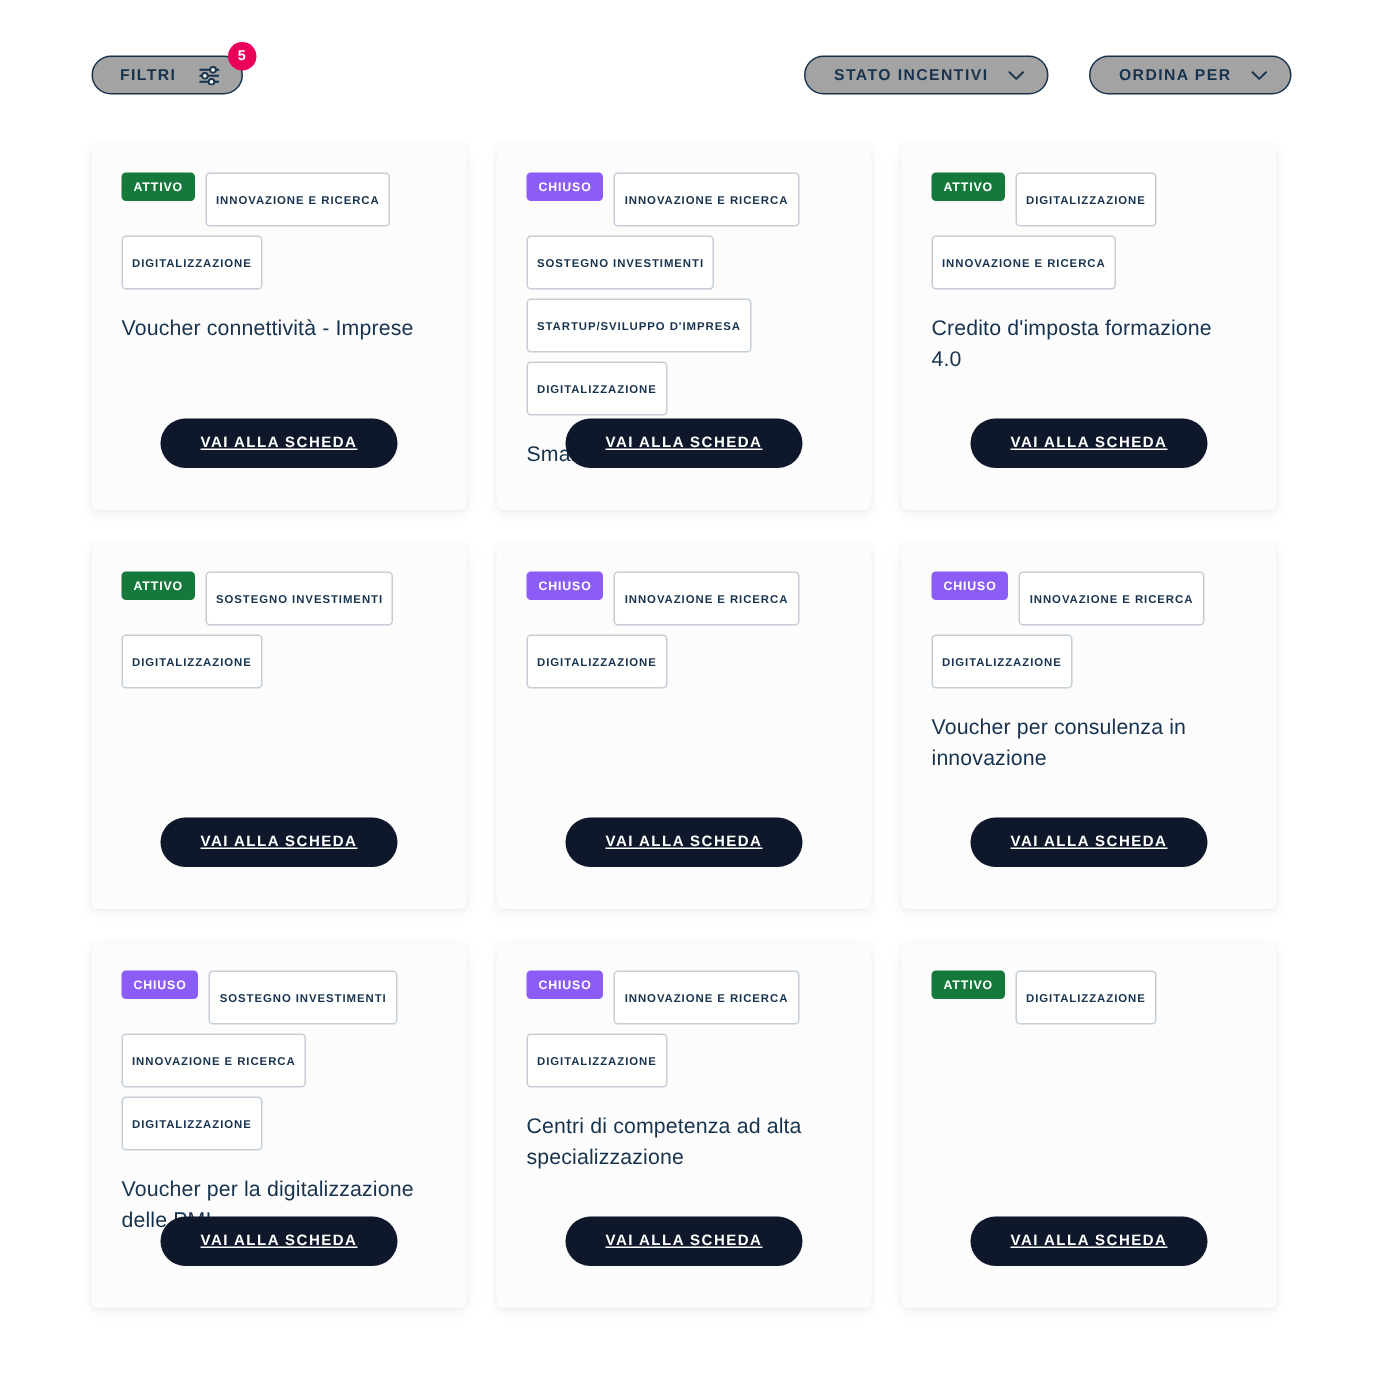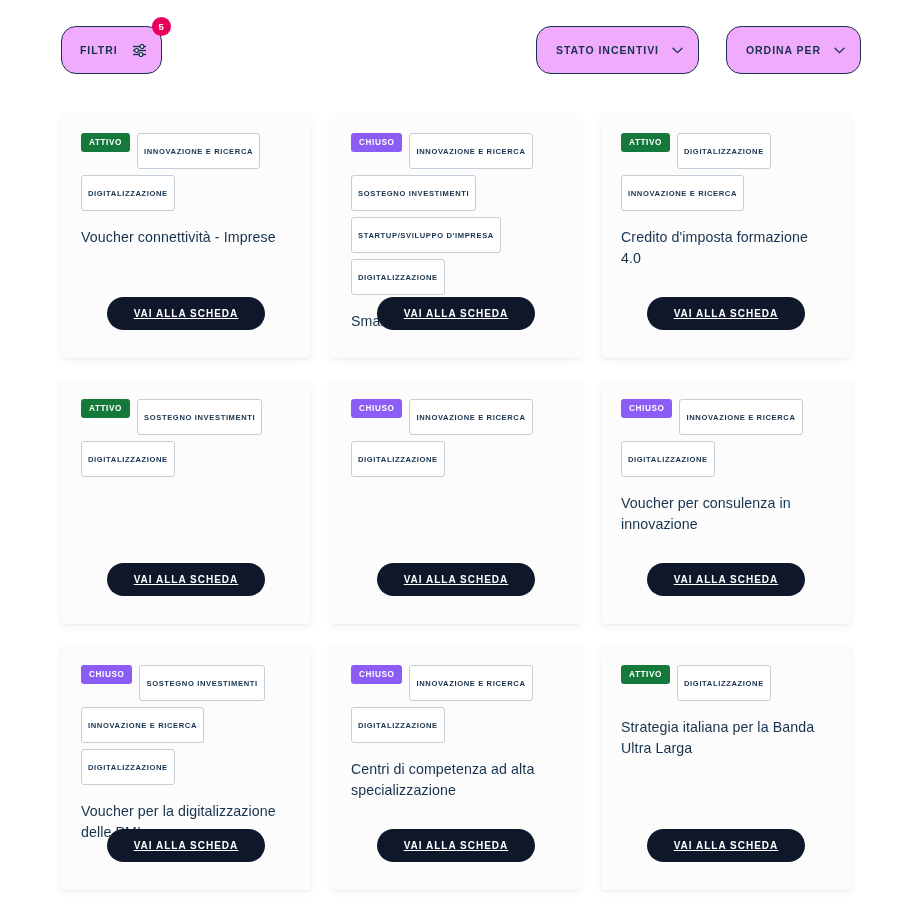--- a/index.html
+++ b/index.html
@@ -32,24 +32,24 @@
     height: 40px;
     display: flex;
     align-items: center;
     justify-content: space-between;
   }
 
   .toolbar-left { display: flex; align-items: center; }
   .toolbar-right { display: flex; align-items: center; gap: 27px; }
 
   .pill {
-    height: 48px;
+    height: 26px;
     border: 1px solid #17324d;
     border-radius: 15px;
-    background: #f0abfc;
+    background: #a3a3a3;
     display: inline-flex;
     align-items: center;
     justify-content: flex-end;
     color: #17324d;
     font-size: 10.5px;
     font-weight: 700;
     letter-spacing: 0.95px;
     cursor: pointer;
     padding: 0 16px;
     white-space: nowrap;
@@ -75,21 +75,21 @@
     line-height: 1;
   }
 
   .select-pill { gap: 13px; padding: 0 15px 0 19px; }
   .chev { display: inline-flex; align-items: center; }
 
   
   .grid {
     position: absolute;
     left: 61px;
-    top: 114px;
+    top: 96px;
     width: 790px;
     display: grid;
     grid-template-columns: 250px 250px 250px;
     column-gap: 20px;
     row-gap: 22px;
   }
 
   .card {
     width: 250px;
     height: 244px;
@@ -307,20 +307,19 @@
         <div class="card-title">Centri di competenza ad alta specializzazione</div>
         <div class="card-footer">
           <button class="cta">VAI ALLA SCHEDA</button>
         </div>
       </div>
       <div class="card">
         <div class="tags">
           <span class="tag status attivo">ATTIVO</span>
           <span class="tag">DIGITALIZZAZIONE</span>
         </div>
-        <div class="card-title">Strategia italiana per la Banda Ultra Larga</div>
         <div class="card-footer">
           <button class="cta">VAI ALLA SCHEDA</button>
         </div>
       </div>
     </div>
 
 </div>
 
 </body></html>

